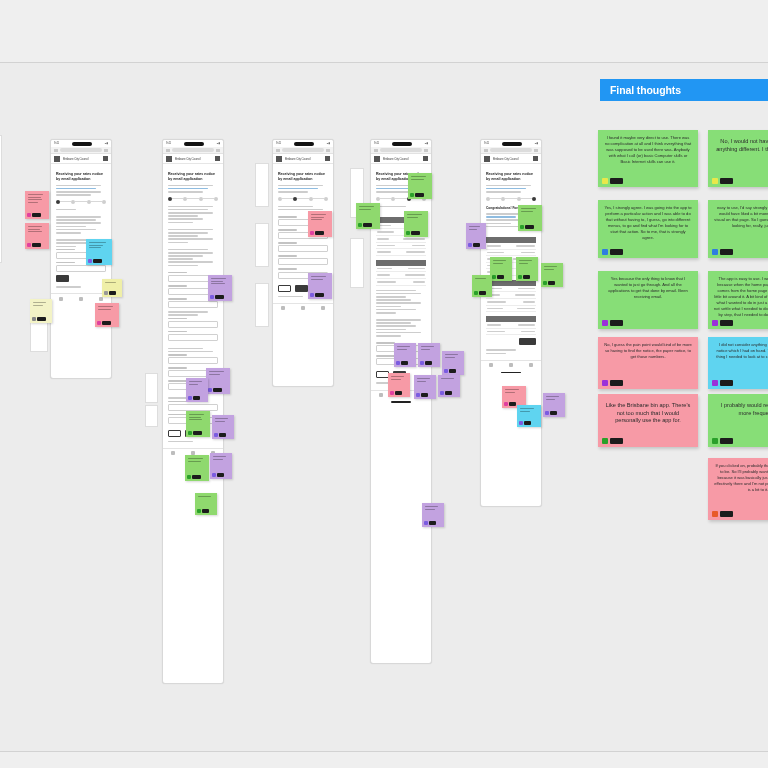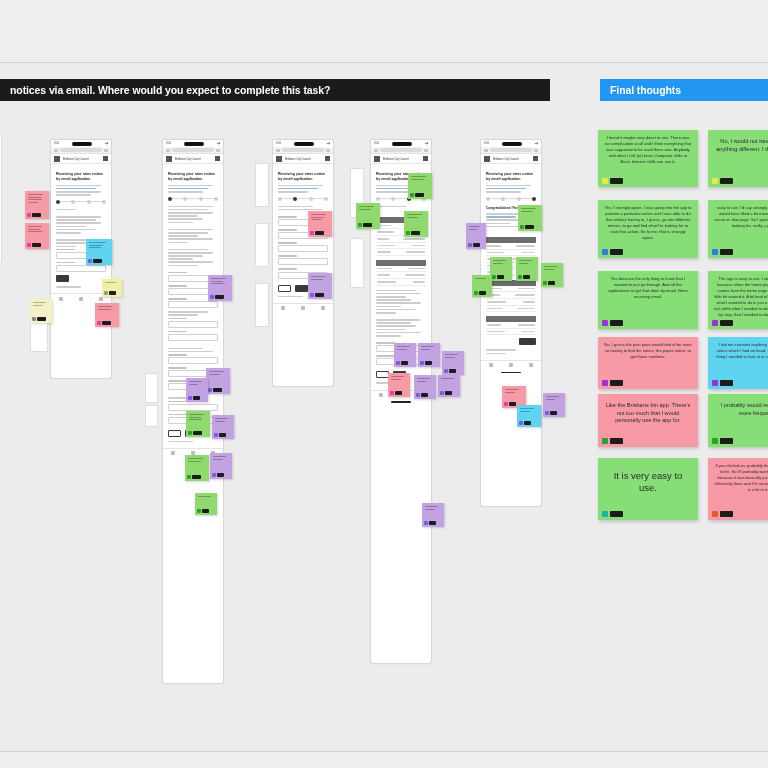--- a/index.html
+++ b/index.html
@@ -127,21 +127,20 @@
 
   .edge-frame { position:absolute; background:#fff; border:1px solid #ddd; }
 </style>
 </head>
 <body>
 
 <div id="root">
 
   <div class="board">
 
-    <div class="sec-header dark" style="left:10px; top:16px; width:550px;">notices via email. Where would you expect to complete this task?</div>
 
     <div class="sec-header blue" style="left:610px; top:16px; width:190px;">Final thoughts</div>
 
     <div class="edge-frame" style="left:0px; top:72px; width:12px; height:128px;"></div>
 
     <div class="phone" style="left:60px; top:76px; width:62px; height:240px;">
       <div class="ph-status">
         <span class="t">9:41</span>
         <span class="ph-notch"></span>
         <span class="t">▪▪▮</span>
@@ -997,27 +996,20 @@
     </div>
 
     <div class="sticky green mid" style="left:718px; top:331px; width:100px; height:53px;">
       <div class="txt">I probably would report issues more frequently</div>
       <div class="tag">
         <span class="av" style="background:#2aa02a"></span>
           <span class="nm"></span>
       </div>
     </div>
 
-    <div class="sticky green big" style="left:608px; top:395px; width:100px; height:62px;">
-      <div class="txt">It is very easy to use.</div>
-      <div class="tag">
-        <span class="av" style="background:#19b5a5"></span>
-          <span class="nm"></span>
-      </div>
-    </div>
 
     <div class="sticky pink" style="left:718px; top:395px; width:100px; height:62px;">
       <div class="txt">If you clicked on, probably that's more in needs to be. So I'll probably want to look at them because it was basically just you my name is effectively there and I'm not probably to be there is a bit to it.</div>
       <div class="tag">
         <span class="av" style="background:#e85a2a"></span>
           <span class="nm"></span>
       </div>
     </div>
 
   </div>

